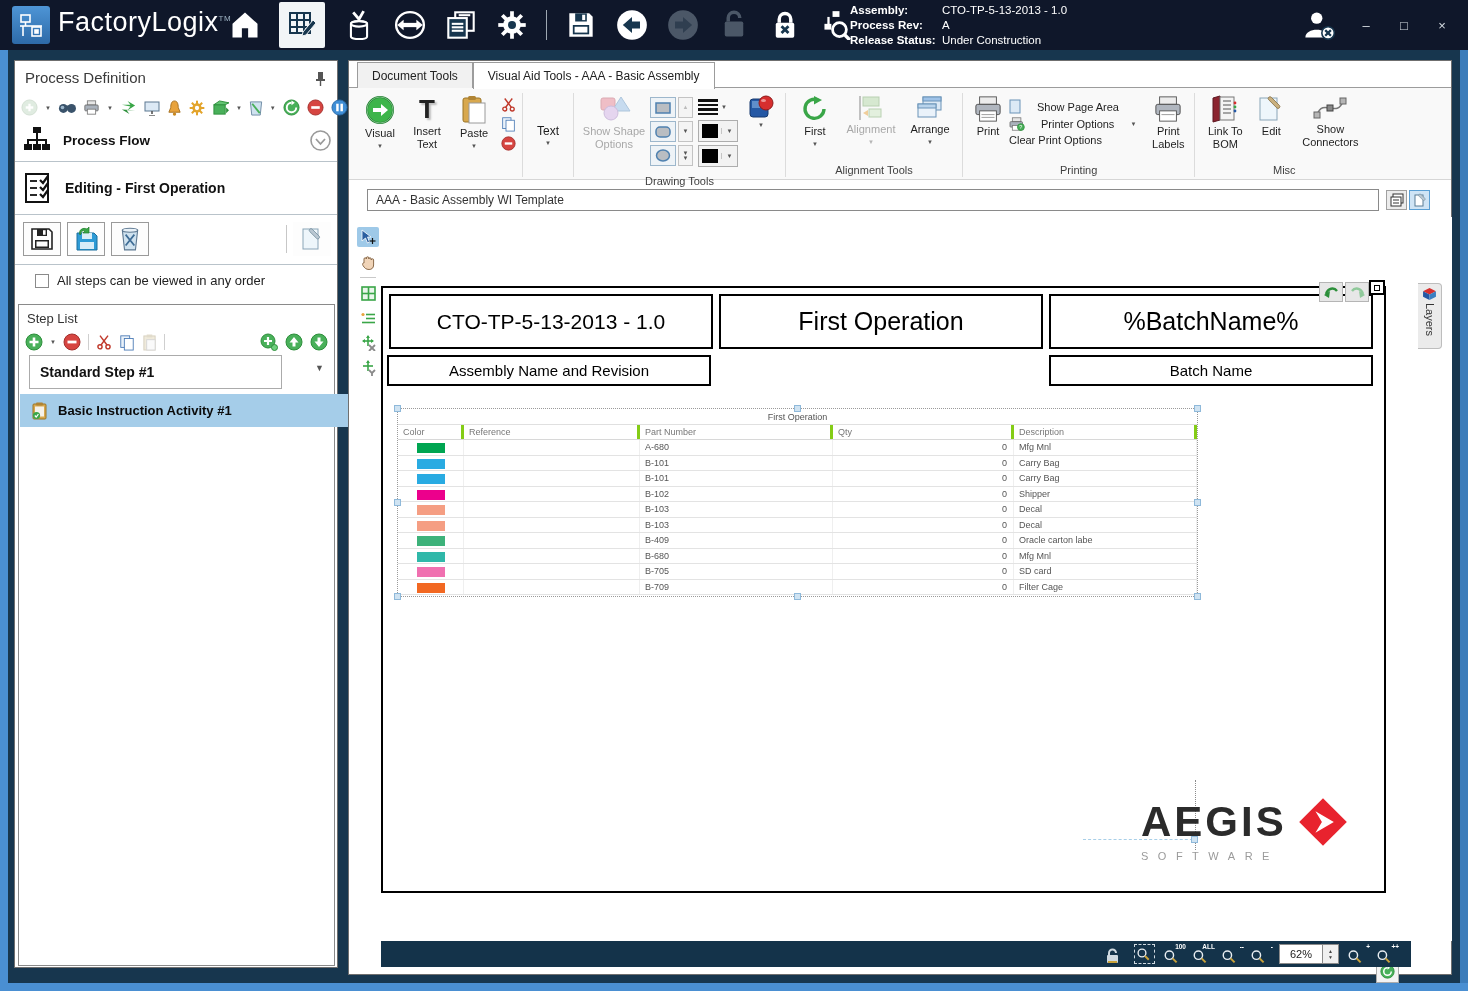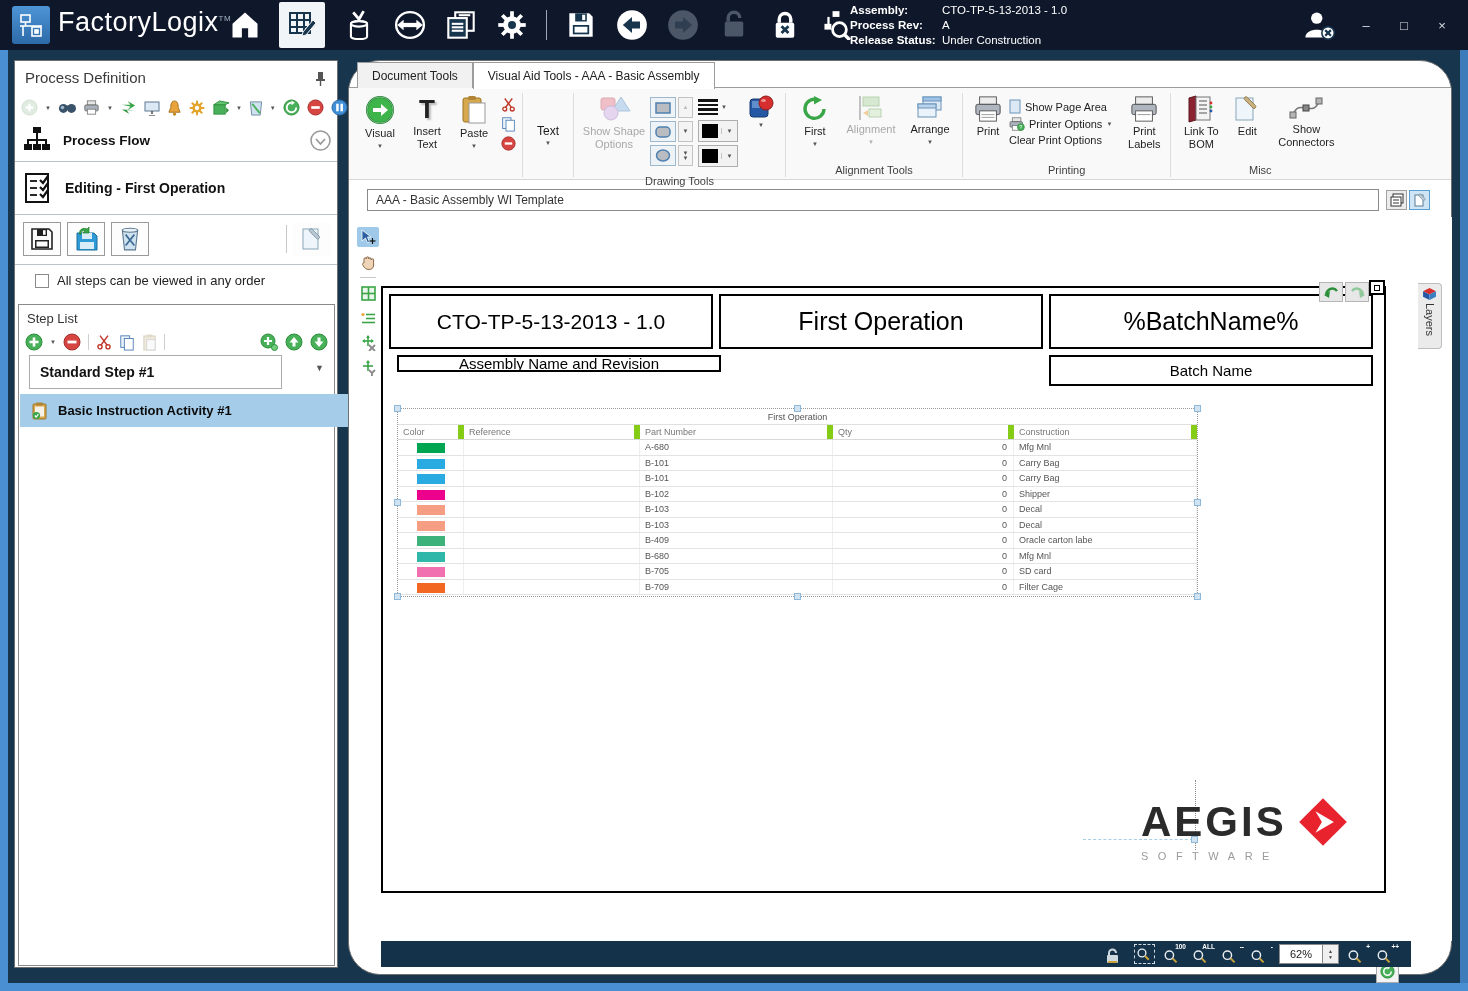--- a/index.html
+++ b/index.html
@@ -27,21 +27,21 @@
   .tb-div { width:1px; height:30px; background:#cfd9e0; opacity:.75; }
   .tb-info { left:850px; top:3px; color:#fff; font-size:11.5px; line-height:15px; }
   .tb-info .row { display:flex; }
   .tb-info .lbl { font-weight:bold; width:92px; }
   .tb-right { right:18px; top:0; height:50px; display:flex; align-items:center; gap:22px; position:absolute; }
   .win-btn { color:#d7dee3; font-size:13px; width:16px; text-align:center; }
 
   
   .panel { background:#fff; border:1px solid #6f6f6f; }
   .sidebar { left:14px; top:60px; width:324px; height:908px; }
-  .main { left:348px; top:60px; width:1104px; height:915px;border-radius:32px; }
+  .main { left:348px; top:60px; width:1104px; height:915px; }
 
   
   .sb-title { left:10px; top:8px; font-size:15px; color:#3a3a3a; }
   .sb-pin { right:10px; top:10px; position:absolute; }
   .sb-tools { left:6px; top:38px; display:flex; align-items:center; gap:7px; }
   .sb-tools .caret, .caret { font-size:6px; color:#555; }
   .sb-flow { left:8px; top:62px; width:308px; height:34px; display:flex; align-items:center; gap:12px; }
   .sb-flow .lbl { font-weight:bold; font-size:13.5px; color:#111; flex:1; }
   .hr { height:1px; background:#b9c3ca; position:absolute; left:0; width:100%; }
   .sb-edit { left:8px; top:106px; width:308px; height:42px; display:flex; align-items:center; gap:10px; }
@@ -88,21 +88,21 @@
   .arr-cell { width:15px; height:21px; border:1px solid #c3c3c3; background:#f4f4f4; font-size:6px; color:#555;
     display:flex; align-items:center; justify-content:center; flex-direction:column; line-height:5px; }
   .lw-col { display:flex; flex-direction:column; gap:3px; padding:6px 3px; }
   .lw-btn { display:flex; align-items:center; gap:3px; height:20px; }
   .lines { width:20px; display:flex; flex-direction:column; gap:2px; }
   .lines i { height:2.5px; background:#111; display:block; }
   .color-dd { width:40px; height:22px; border:1px solid #adadad; background:#f2f2f2; display:flex; align-items:center; }
   .color-dd .sw { width:16px; height:14px; background:#000; margin-left:3px; }
   .color-dd .dd { flex:1; text-align:center; font-size:6px; color:#555; border-left:1px solid #c5c5c5; margin-left:3px; }
   .opt-col { display:flex; flex-direction:column; gap:3px; padding-top:8px; font-size:11px; color:#1e1e1e; }
-  .opt-row { display:flex; align-items:center; gap:4px; white-space:nowrap; }
+  .opt-row { display:flex; align-items:center; gap:16px; white-space:nowrap; }
 
   
   .docbar { left:0; top:128px; width:100%; height:26px; position:absolute; }
   .doc-input { left:18px; top:0; width:1012px; height:22px; border:1px solid #8a8a8a; background:#fff;
     font-size:12px; color:#333; display:flex; align-items:center; padding-left:8px; position:absolute; }
   .doc-btn { width:21px; height:20px; border:1px solid #a0a0a0; background:#ececec; display:flex; align-items:center; justify-content:center; position:absolute; top:1px; }
   .doc-btn.hl { border-color:#5a9fd4; background:#cfe4f5; }
 
   
   .canvas { left:1px; top:156px; width:1102px; height:724px; background:#fff; position:absolute; }
@@ -114,21 +114,21 @@
   .hdr-cell { position:absolute; border:2px solid #000; background:#fff; display:flex; align-items:center; justify-content:center; color:#000; }
   .undo-btn { width:24px; height:20px; background:#e7e7e7; border:1px solid #b5b5b5; display:flex; align-items:center; justify-content:center; position:absolute; }
   .corner-handle { width:16px; height:15px; border:2px solid #000; background:#fff; position:absolute; display:flex; align-items:center; justify-content:center; }
   .corner-handle i { width:6px; height:6px; border:1.5px solid #000; display:block; }
 
   
   .bom { left:15px; top:121px; width:799px; height:187px; position:absolute; outline:1px dotted #9a9a9a; background:#fff; }
   .bom-title { height:16px; border-bottom:1px solid #e0e0e0; font-size:9px; color:#555; display:flex; align-items:center; justify-content:center; }
   .bom-head, .bom-row { display:grid; grid-template-columns:66px 176px 193px 181px 1fr; }
   .bom-head { height:15px; border-bottom:1px solid #d8d8d8; }
-  .bom-head span { font-size:9px; color:#777; padding:2px 0 0 5px; border-right:6px solid #84cc16; }
+  .bom-head span { font-size:9px; color:#777; padding:2px 0 0 5px; border-right:3px solid #84cc16; }
   .bom-row { height:15.5px; border-bottom:1px solid #e3e3e3; }
   .bc { font-size:9px; color:#555; padding:2px 0 0 5px; border-right:1px solid #efefef; overflow:hidden; white-space:nowrap; }
   .bc.c-qty { text-align:right; padding-right:6px; }
   .swatch { display:block; width:28px; height:10px; margin:1px 0 0 14px; }
   .handle { width:7px; height:7px; background:#cfe3f2; border:1px solid #8fb9da; position:absolute; }
 
   
   .esd { left:888px; top:113px; width:94px; height:92px; background:#f2c613; border:1px solid #d8ad08; position:absolute;
     text-align:center; padding-top:4px; }
   .esd-title { font-weight:bold; font-size:11.5px; color:#111; letter-spacing:.5px; margin-top:1px; }
@@ -927,21 +927,21 @@
 
       <div class="hdr-cell" style="left:6px;top:6px;width:324px;height:55px;font-size:21px">
           <span>CTO-TP-5-13-2013 - 1.0</span>
         </div>
       <div class="hdr-cell" style="left:336px;top:6px;width:324px;height:55px;font-size:25px">
           <span>First Operation</span>
         </div>
       <div class="hdr-cell" style="left:666px;top:6px;width:324px;height:55px;font-size:25px">
           <span>%BatchName%</span>
         </div>
-      <div class="hdr-cell" style="left:14px;top:67px;width:324px;height:17px;font-size:15px">
+      <div class="hdr-cell" style="left:4px;top:67px;width:324px;height:31px;font-size:15px">
           <span>Assembly Name and Revision</span>
         </div>
       <div class="hdr-cell" style="left:666px;top:67px;width:324px;height:31px;font-size:15px">
           <span>Batch Name</span>
         </div>
 
       <div class="undo-btn" style="left:936px;top:-6px">
         <svg width="17" height="13" viewBox="0 0 17 13">
             <path d="M3 8 C5 2 11 1 14 5" fill="none" stroke="#2c8f3a" stroke-width="2.4"></path>
             <polygon points="1,9 7,5 6,12" fill="#2c8f3a"></polygon>
@@ -957,21 +957,21 @@
           <i></i>
         </div>
 
       <div class="bom">
         <div class="bom-title">First Operation</div>
         <div class="bom-head">
           <span>Color</span>
           <span>Reference</span>
           <span>Part Number</span>
           <span>Qty</span>
-          <span>Construction</span>
+          <span>Description</span>
         </div>
         <div>
 
             <div class="bom-row">
               <div class="bc c-color">
                 <span class="swatch" style="background: rgb(0, 165, 81);"></span>
               </div>
               <div class="bc c-ref"></div>
               <div class="bc c-part">A-680</div>
               <div class="bc c-qty">0</div>

